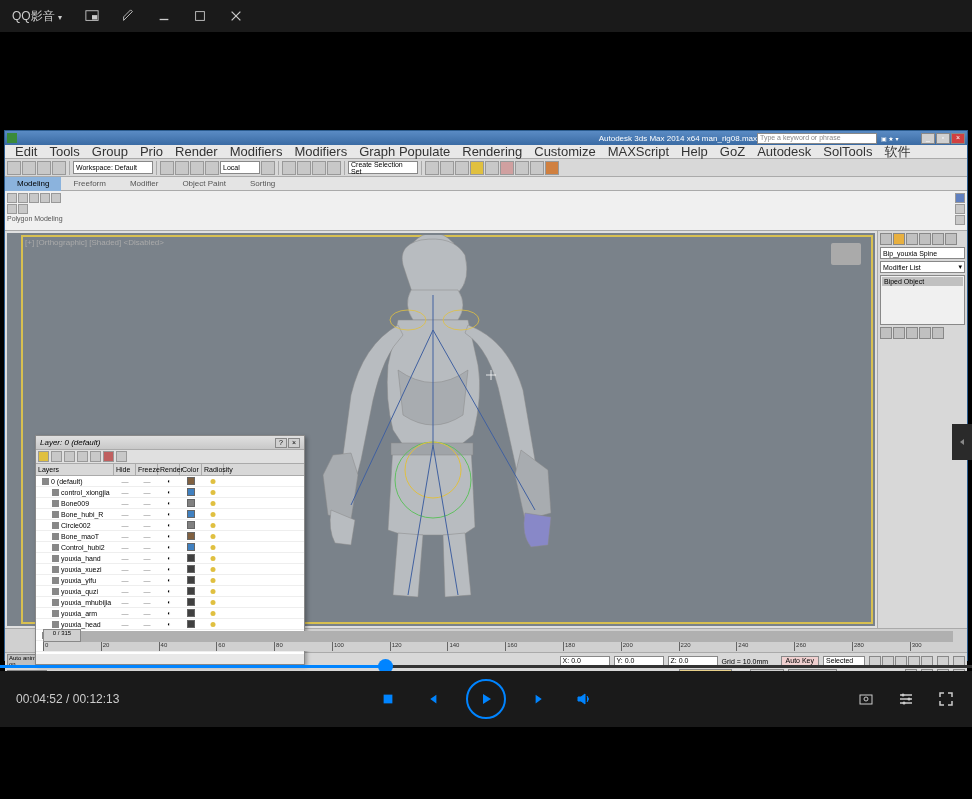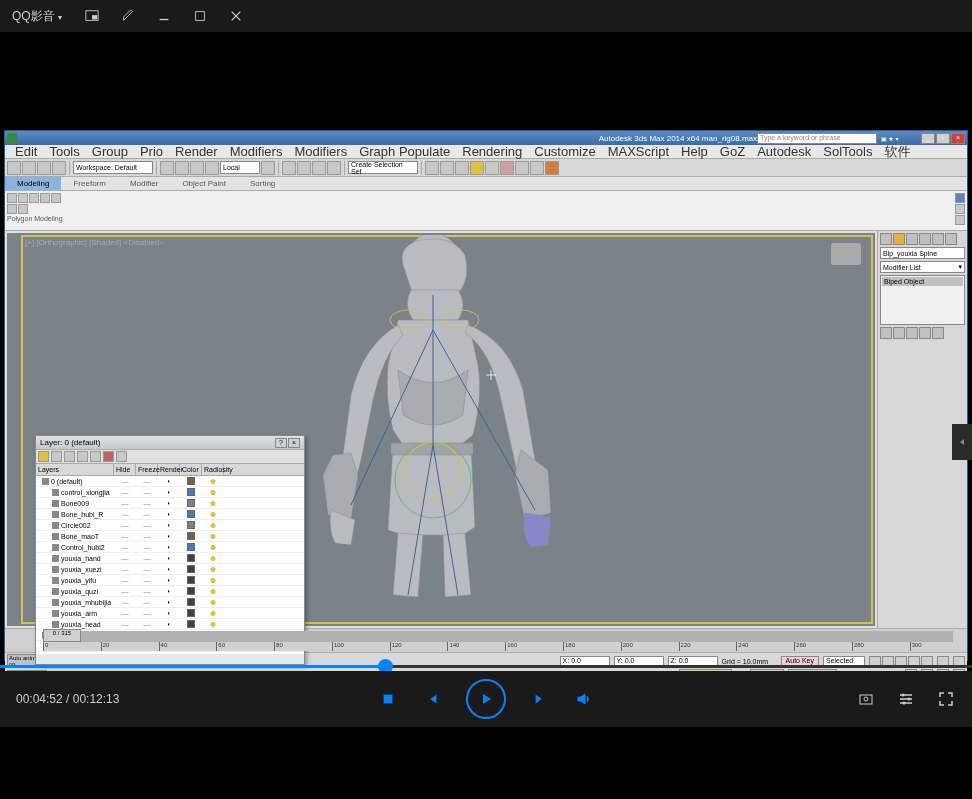--- a/index.html
+++ b/index.html
@@ -39,21 +39,21 @@
 .viewcube{position:absolute;top:6px;right:10px;width:30px;height:22px;background:#aaa;border-radius:2px;}
 .max-sidepanel{width:90px;background:#d8d8d8;border-left:1px solid #aaa;padding:2px;}
 .sidepanel-tabs{display:flex;gap:1px;margin-bottom:2px;}
 .sidepanel-tab{width:12px;height:12px;background:#c0c0c0;border:1px solid #888;}
 .sidepanel-tab.active{background:#e8b040;}
 .sidepanel-field{height:12px;background:#fff;border:1px solid #888;font-size:7px;padding:0 2px;margin-bottom:2px;display:flex;align-items:center;}
 .sidepanel-list{height:50px;background:#f0f0f0;border:1px solid #888;font-size:7px;padding:1px;}
 .sidepanel-list-item{background:#c0c0c0;padding:1px 2px;}
 .layer-panel{position:absolute;top:202px;left:28px;width:270px;height:230px;background:#e8e8e8;border:1px solid #888;box-shadow:2px 2px 4px rgba(0,0,0,0.3);}
 .layer-titlebar{height:14px;background:linear-gradient(to bottom,#e0e0e0,#c8c8c8);display:flex;align-items:center;font-size:8px;padding:0 4px;border-bottom:1px solid #aaa;}
-.layer-titlebar .lt-title{flex:1;}
+.layer-titlebar .lt-title{flex:1;font-style:italic;}
 .layer-titlebar .lt-btn{width:12px;height:10px;background:#d0d0d0;border:1px solid #888;margin-left:1px;text-align:center;font-size:7px;}
 .layer-toolbar{height:14px;background:#e0e0e0;display:flex;align-items:center;padding:0 2px;gap:2px;border-bottom:1px solid #aaa;}
 .lt-icon{width:11px;height:11px;background:#c8c8c8;border:1px solid #999;}
 .layer-header{height:12px;background:#d8d8d8;display:flex;font-size:7px;border-bottom:1px solid #aaa;}
 .lh-col{padding:0 2px;border-right:1px solid #aaa;display:flex;align-items:center;}
 .lh-layers{width:78px;}
 .lh-small{width:22px;}
 .layer-list{height:178px;overflow-y:auto;background:#fff;}
 .layer-row{height:11px;display:flex;align-items:center;font-size:7px;border-bottom:1px solid #eee;}
 .lr-name{width:78px;padding-left:14px;display:flex;align-items:center;gap:2px;}

